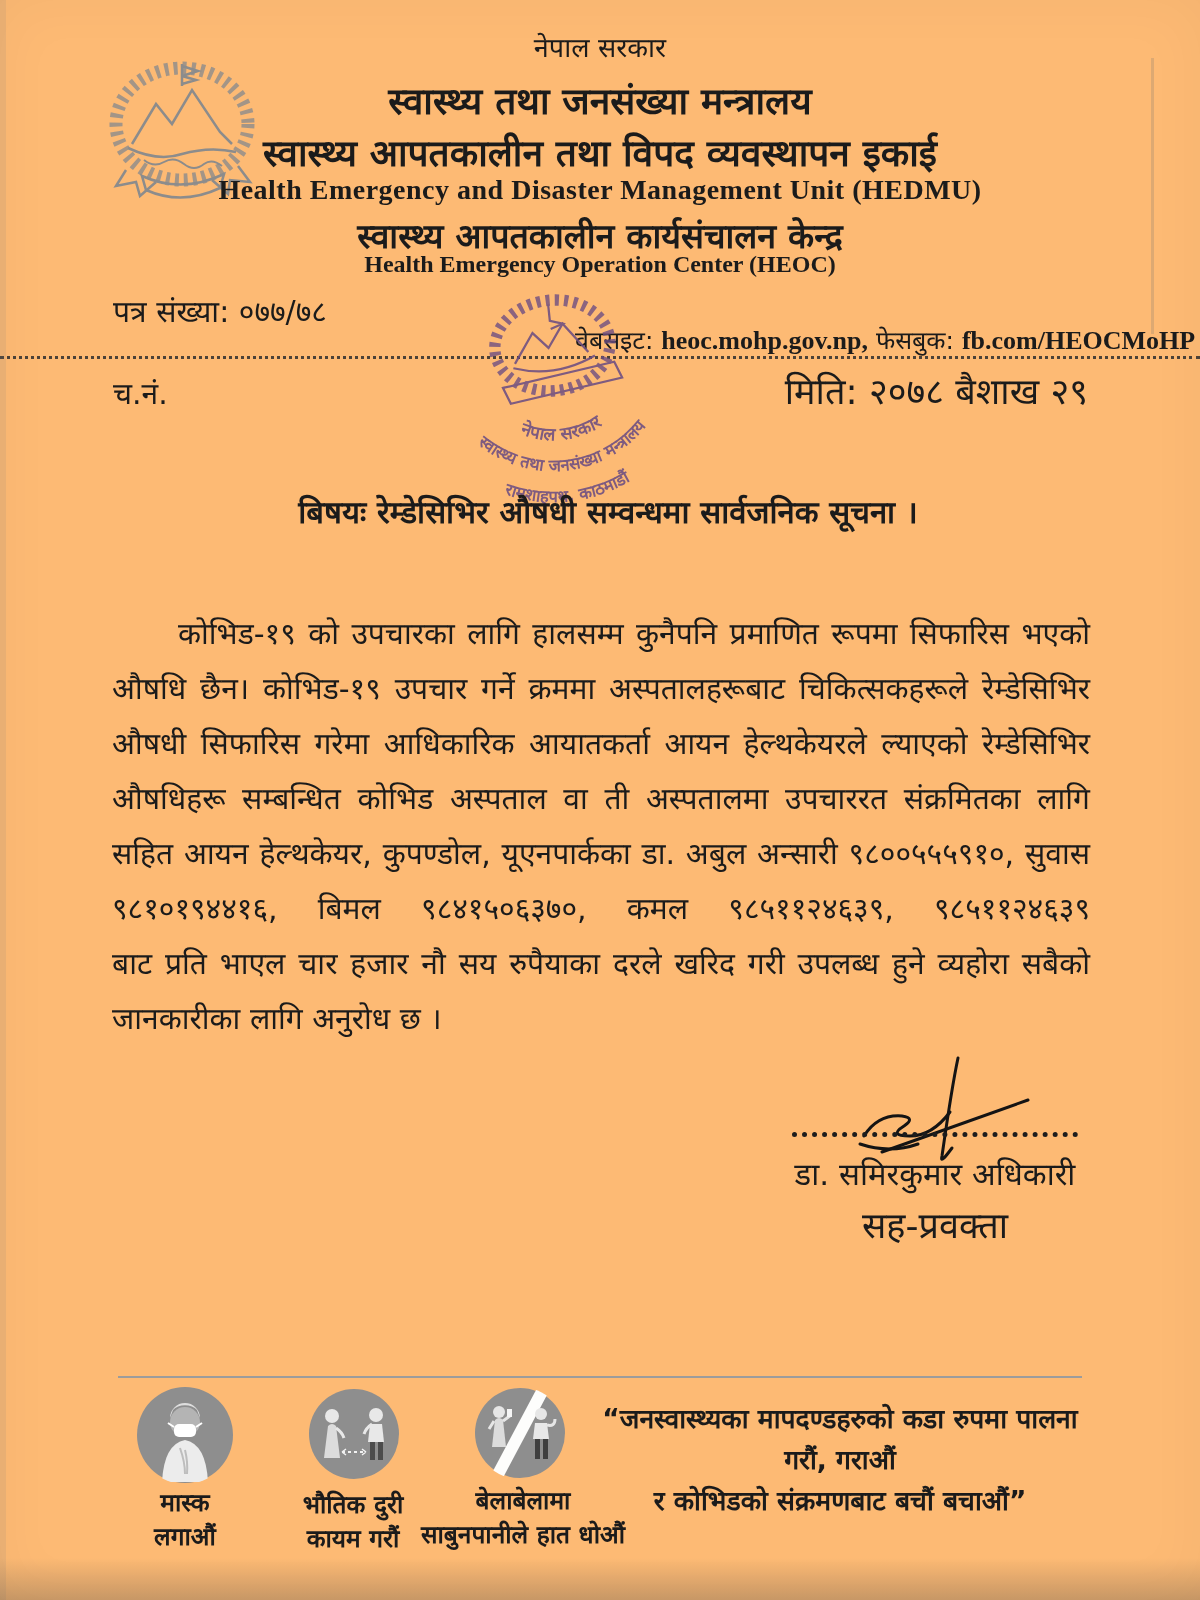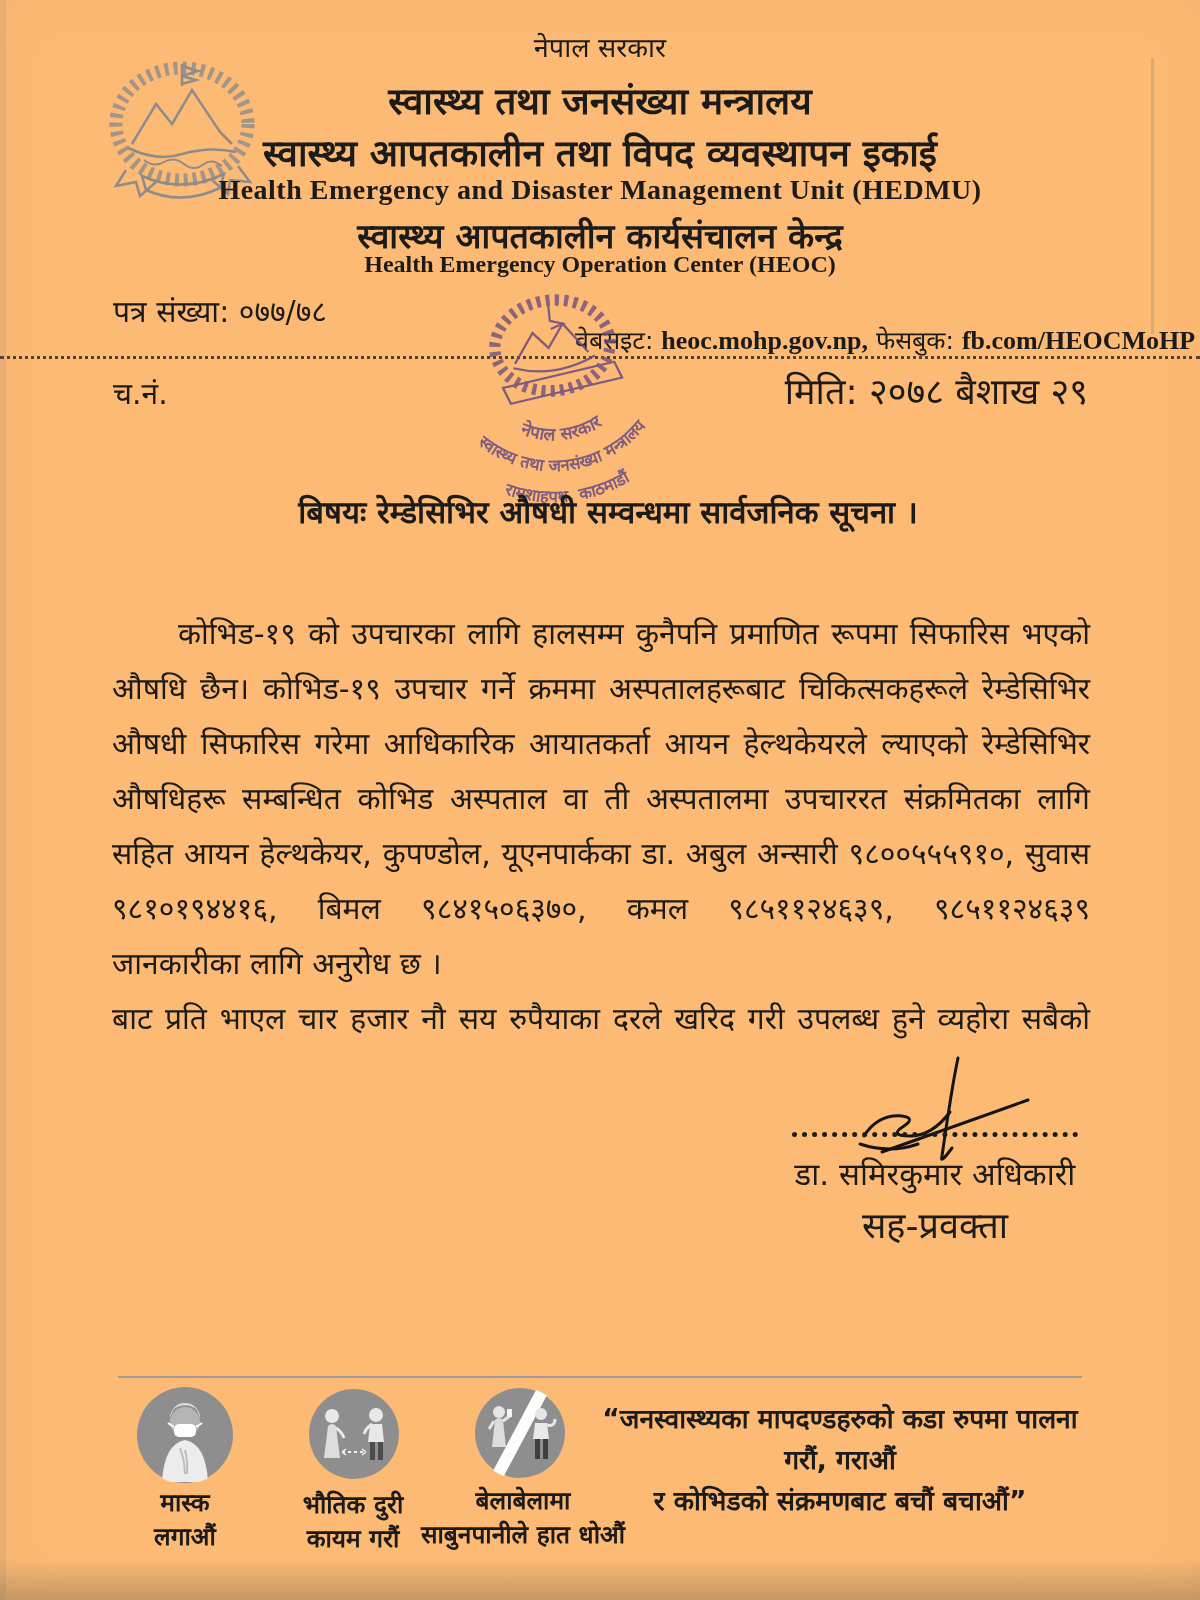--- a/index.html
+++ b/index.html
@@ -131,22 +131,22 @@
 
   <div class="abs center np subject">बिषयः रेम्डेसिभिर औषधी सम्वन्धमा सार्वजनिक सूचना ।</div>
 
   <div class="abs body-block np">
     <div class="bline first">कोभिड-१९ को उपचारका लागि हालसम्म कुनैपनि प्रमाणित रूपमा सिफारिस भएको</div>
     <div class="bline">औषधि छैन। कोभिड-१९ उपचार गर्ने क्रममा अस्पतालहरूबाट चिकित्सकहरूले रेम्डेसिभिर</div>
     <div class="bline">औषधी सिफारिस गरेमा आधिकारिक आयातकर्ता आयन हेल्थकेयरले ल्याएको रेम्डेसिभिर</div>
     <div class="bline">औषधिहरू सम्बन्धित कोभिड अस्पताल वा ती अस्पतालमा उपचाररत संक्रमितका लागि</div>
     <div class="bline">सहित आयन हेल्थकेयर, कुपण्डोल, यूएनपार्कका डा. अबुल अन्सारी ९८००५५५९१०, सुवास</div>
     <div class="bline">९८१०१९४४१६, बिमल ९८४१५०६३७०, कमल ९८५११२४६३९, ९८५११२४६३९</div>
+    <div class="bline">बाट प्रति भाएल चार हजार नौ सय रुपैयाका दरले खरिद गरी उपलब्ध हुने व्यहोरा सबैको</div>
     <div class="bline last">जानकारीका लागि अनुरोध छ ।</div>
-    <div class="bline">बाट प्रति भाएल चार हजार नौ सय रुपैयाका दरले खरिद गरी उपलब्ध हुने व्यहोरा सबैको</div>
   </div>
 
   <svg class="abs sig-svg" width="230" height="120" viewBox="0 0 230 120">
     <g fill="none" stroke="#141414" stroke-width="3" stroke-linecap="round">
       <path d="M128,6 C122,34 116,76 112,104 C110,112 116,104 122,96"></path>
       <path d="M34,84 q14,-22 38,-20 q14,2 2,10 q-16,10 6,10 q22,0 40,-24"></path>
       <path d="M30,92 q30,10 58,0"></path>
       <path d="M52,100 L198,48"></path>
     </g>
   </svg>

